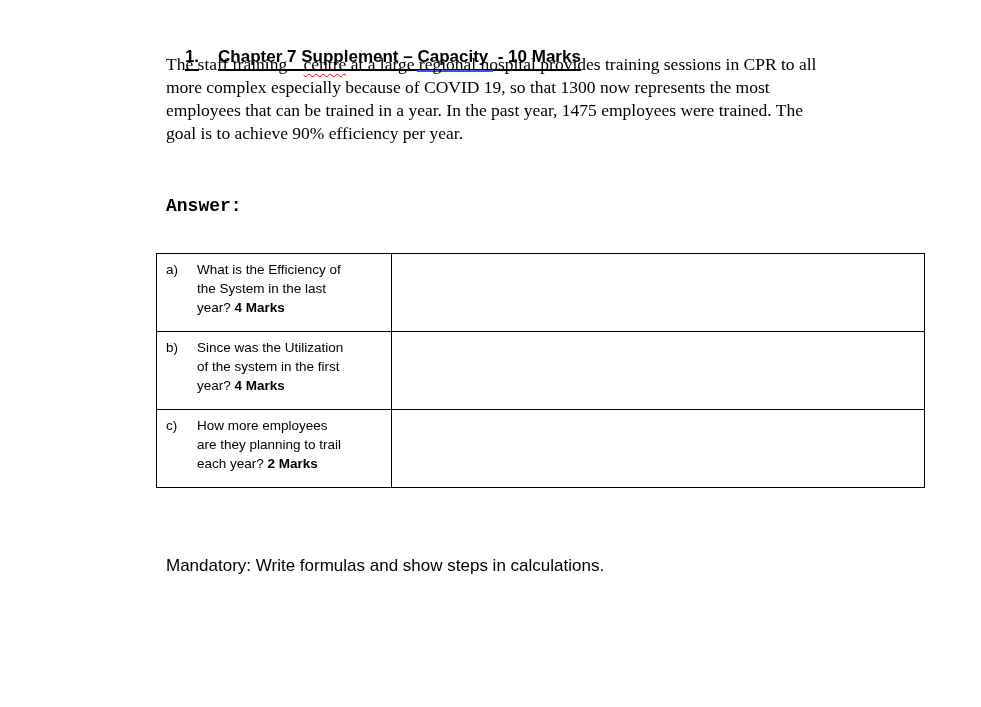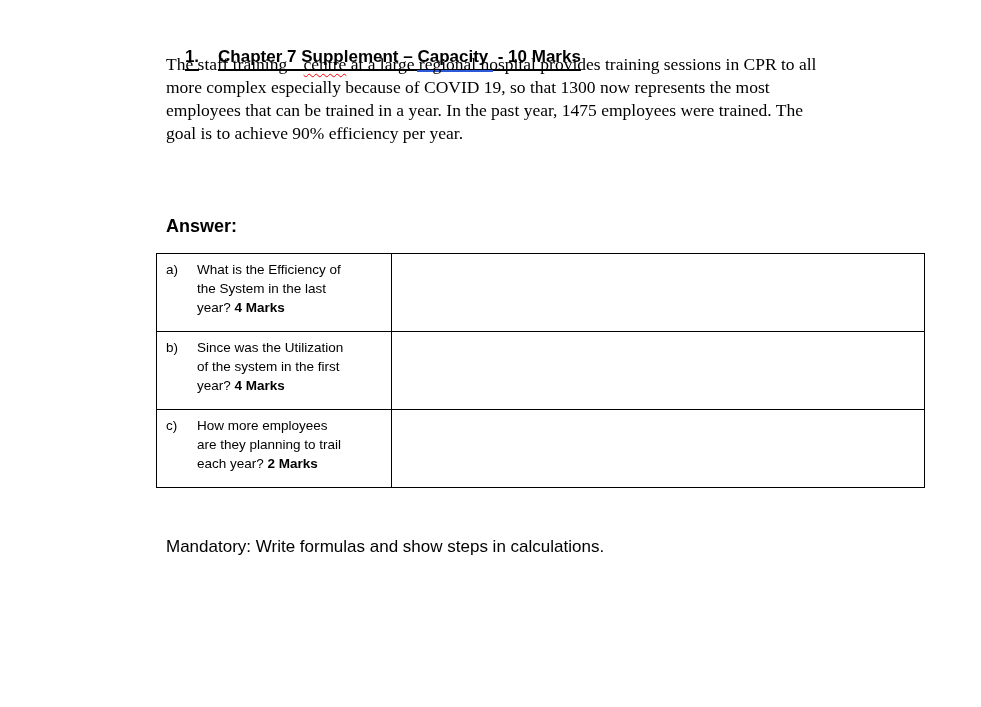--- a/index.html
+++ b/index.html
@@ -71,22 +71,22 @@
     text-decoration-color: var(--spellcheck-red);
     text-decoration-thickness: 1px;
     text-underline-offset: 3px;
     padding-left: 12px;
   }
 
   
   .answer-label {
     position: absolute;
     left: 134px;
-    top: 216px;
-    font-family: Liberation Sans, sans-serif;
+    top: 196px;
+    font-family: Liberation Mono, monospace;
     font-size: 18px;
     font-weight: bold;
   }
 
   
   .qtable {
     position: absolute;
     left: 124px;
     top: 253px;
     width: 768px;
@@ -111,21 +111,21 @@
   }
   .marker { flex: none; width: 31px; }
   .qlines { flex: 1; }
   .qlines .marks { font-weight: bold; }
   .qline { white-space: pre; }
 
   
   .mandatory {
     position: absolute;
     left: 134px;
-    top: 537px;
+    top: 556px;
     font-family: "Liberation Sans", sans-serif;
     font-size: 17px;
   }
 </style>
 </head>
 <body>
 
 <div class="page">
 
   <div class="doc-title">

